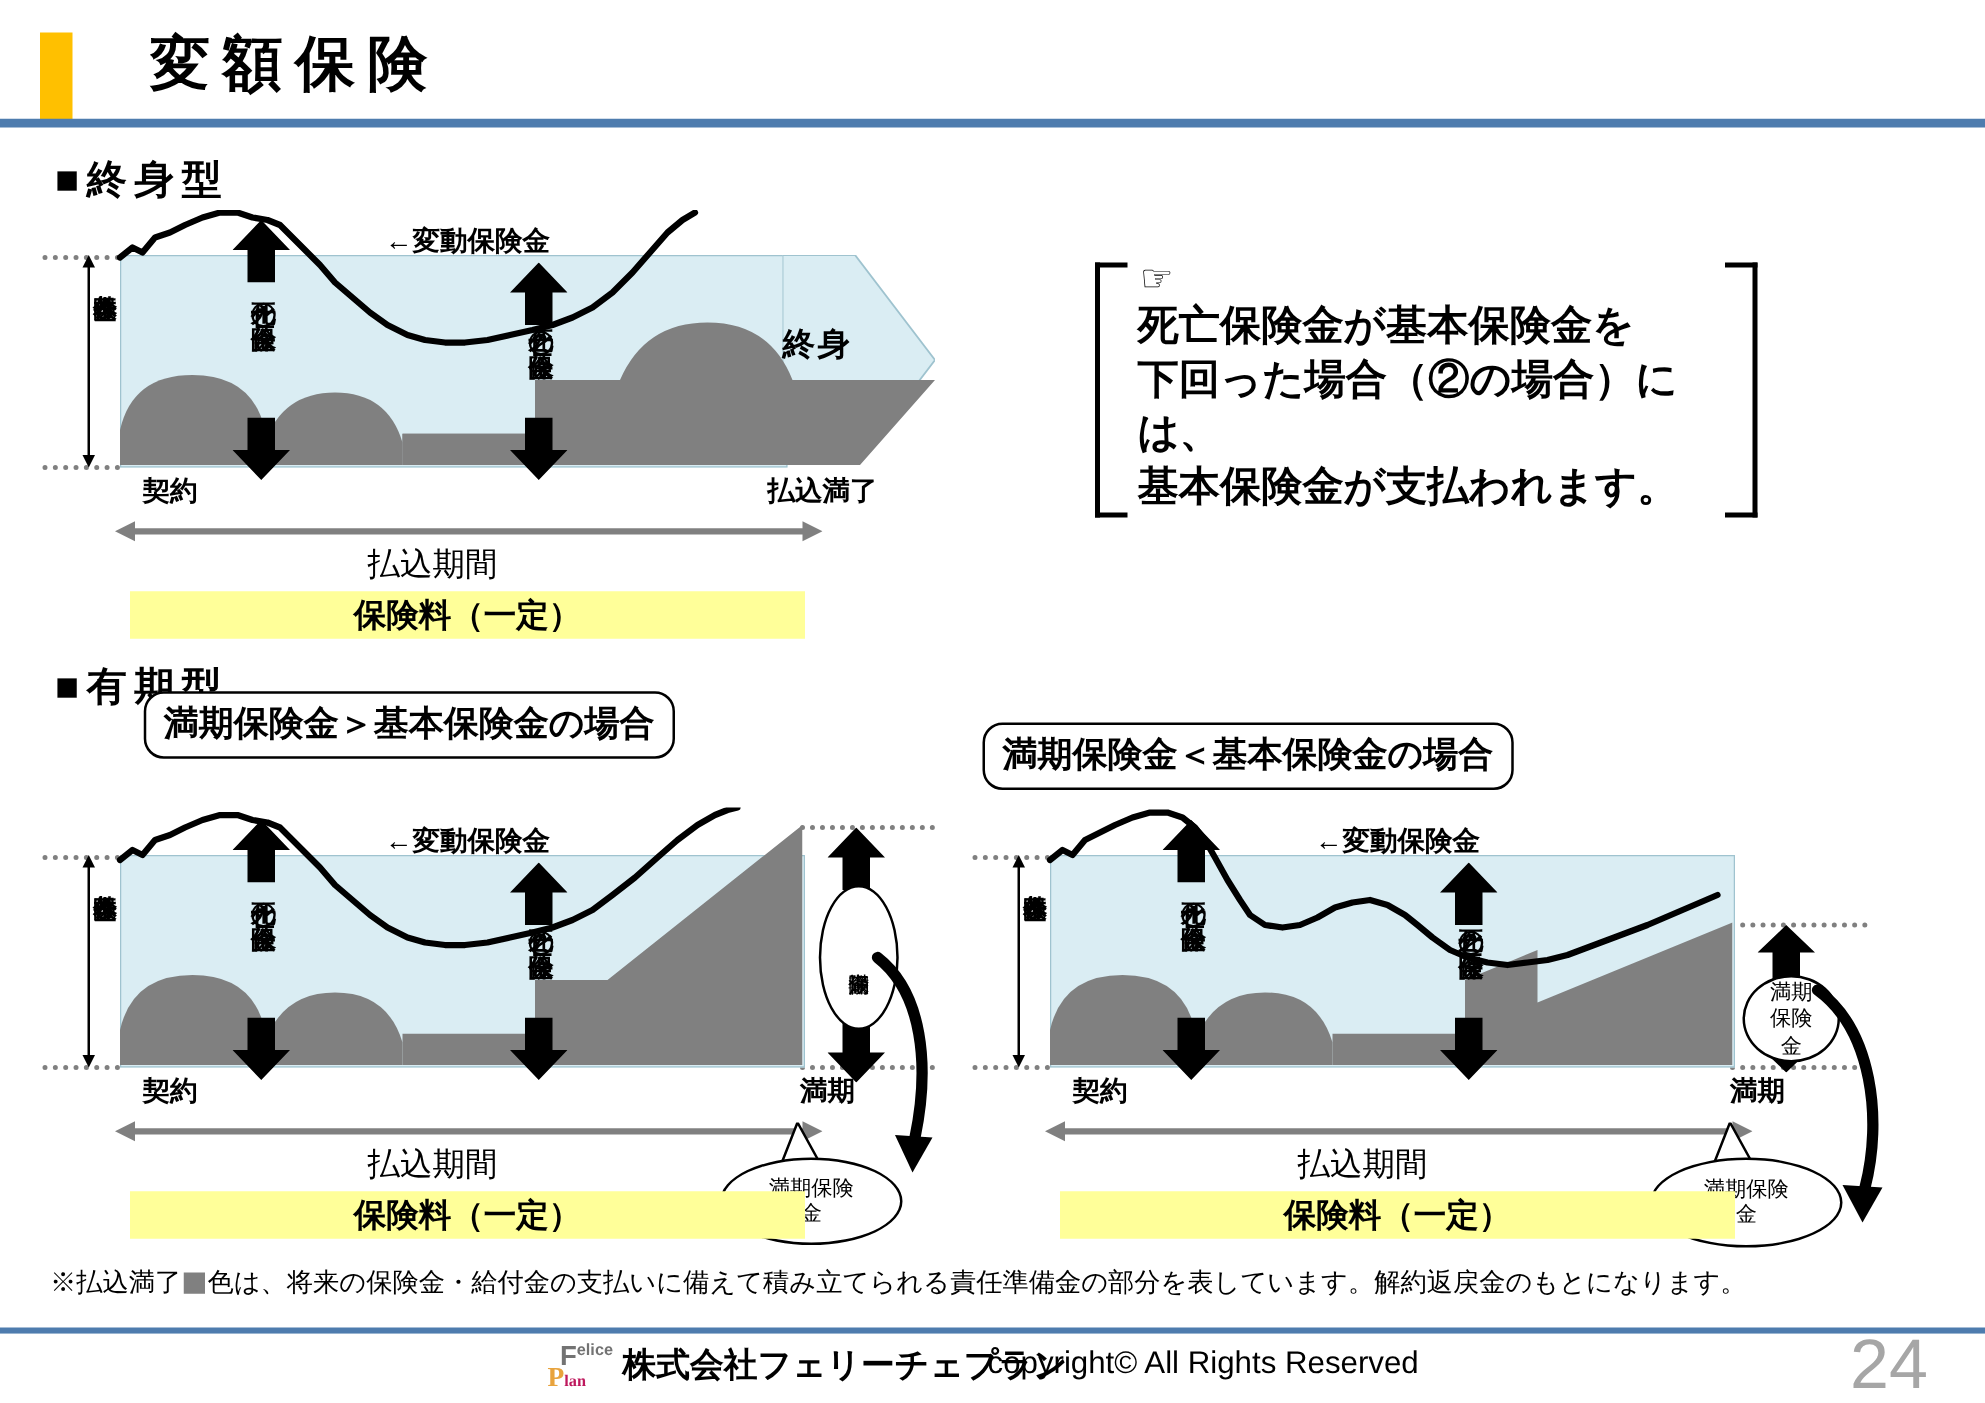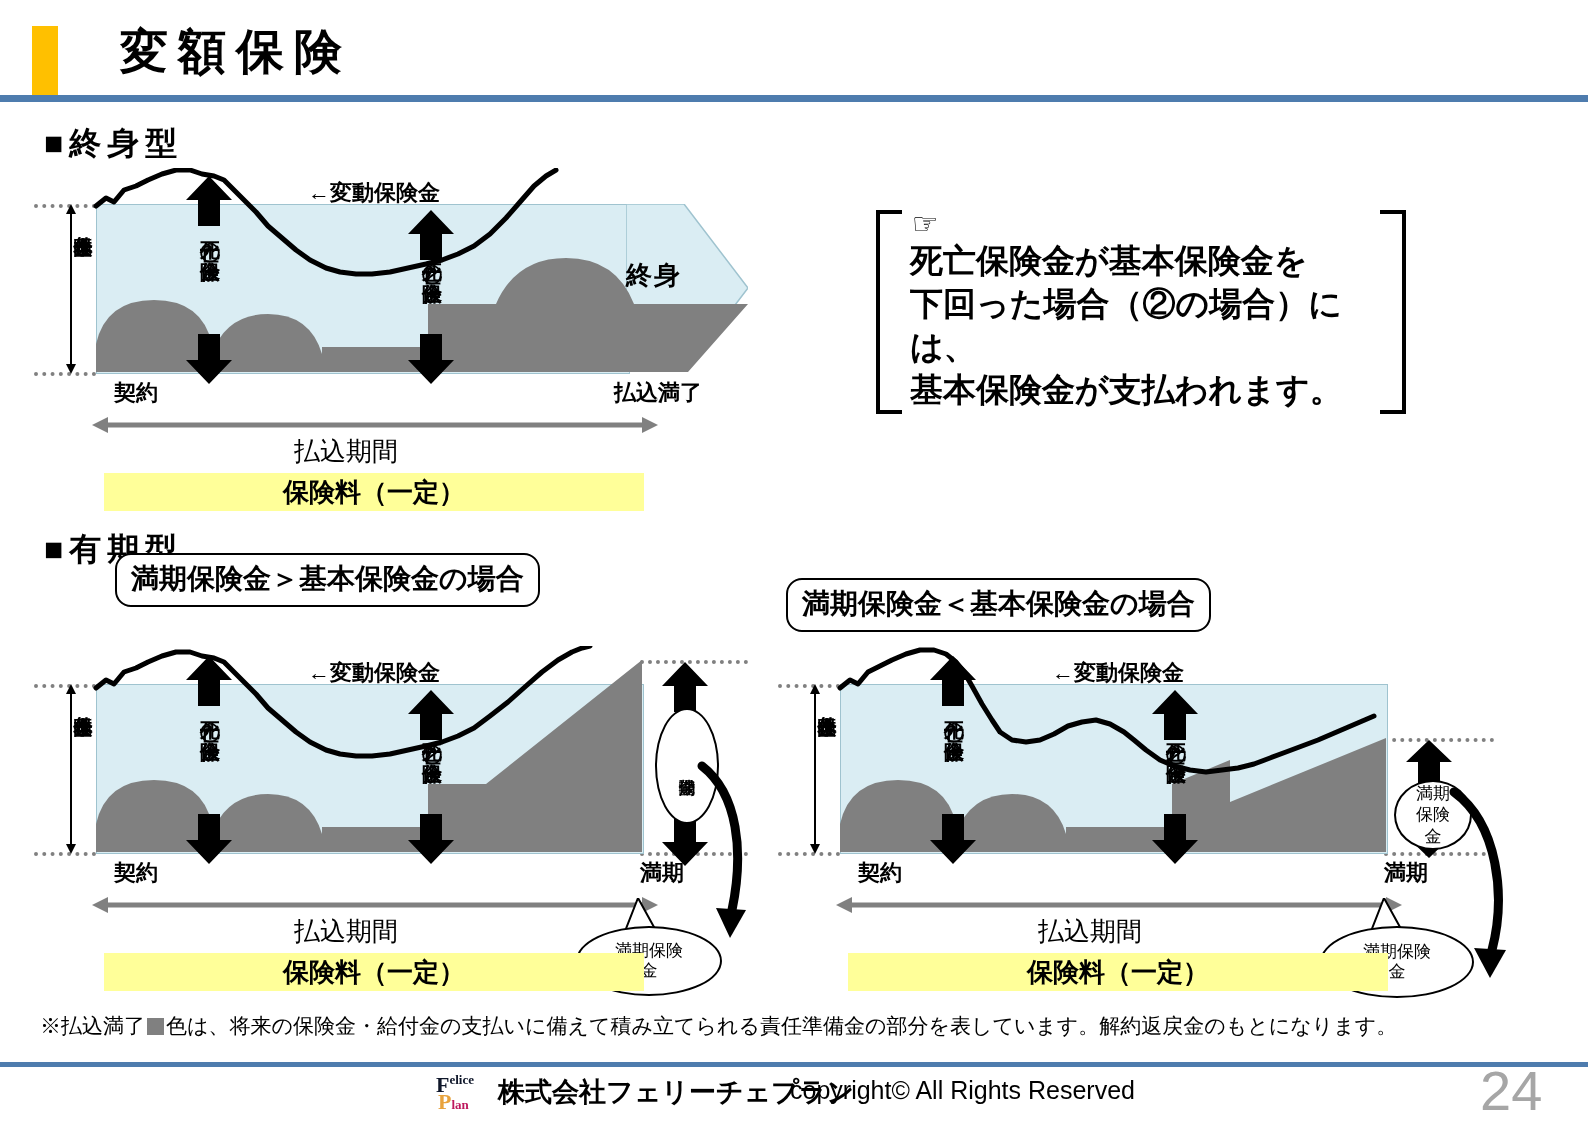--- a/index.html
+++ b/index.html
@@ -58,22 +58,22 @@
   #callout .hand{position:absolute;left:36px;top:-4px;font-size:30px;}
 
   
   #footnote{left:40px;top:1012px;width:1520px;font-size:21px;white-space:nowrap;
             font-family:"Liberation Serif","DejaVu Serif",serif;}
   #footnote .sw{display:inline-block;width:17px;height:17px;background:#808080;
                 vertical-align:-2px;margin:0 2px;}
   #footer-rule{left:0;top:1062px;width:1588px;height:5px;background:#4E7CAE;}
   #footer-bar{left:0;top:1067px;width:1588px;height:55px;background:#fff;}
   #logo{left:432px;top:1071px;width:62px;height:40px;}
-  #logo .l1{position:absolute;left:4px;top:1px;font-size:22px;color:#0f172a;font-weight:700;
-            font-family:Liberation Serif, serif;}
+  #logo .l1{position:absolute;left:16px;top:1px;font-size:22px;color:#737373;font-weight:700;
+            font-family:Liberation Sans, sans-serif;}
   #logo .l1 sup{font-size:13px;}
   #logo .l2{position:absolute;left:6px;top:18px;font-size:22px;color:#E8A33D;font-weight:700;
             font-family:"Liberation Serif","DejaVu Serif",serif;}
   #logo .l2 sub{font-size:13px;color:#be185d;vertical-align:baseline;}
   #company{left:498px;top:1074px;font-size:27px;font-weight:700;
            font-family:"Liberation Serif","DejaVu Serif",serif;}
   #copyright{left:790px;top:1076px;font-size:25px;}
   #pagenum{left:1480px;top:1058px;font-size:56px;color:#A6A6A6;font-weight:400;}
 
   

